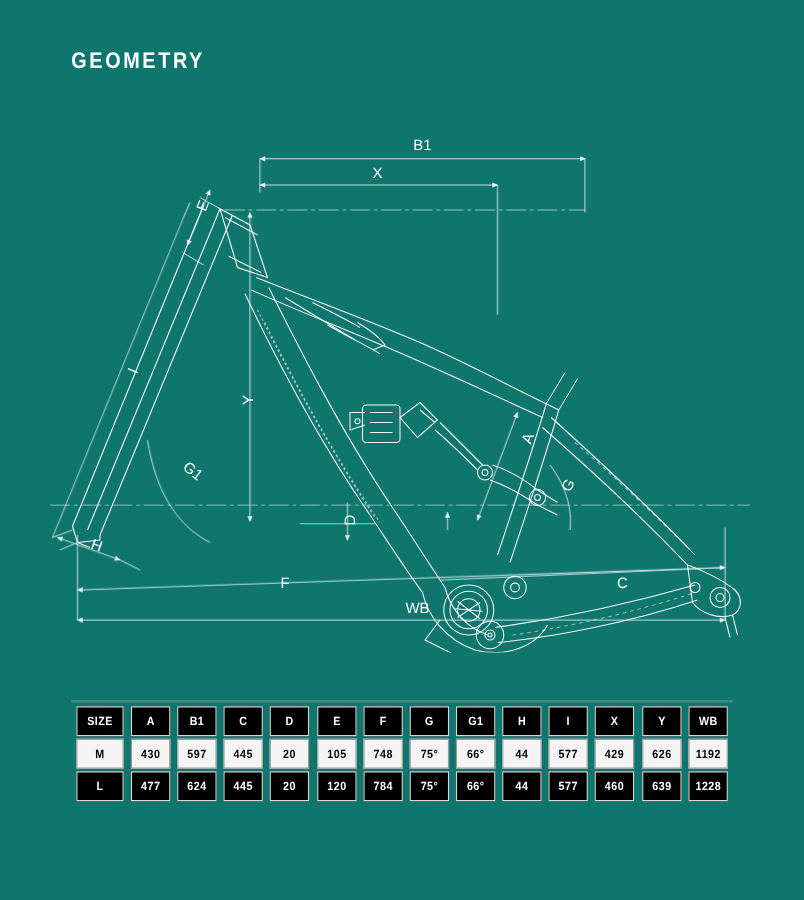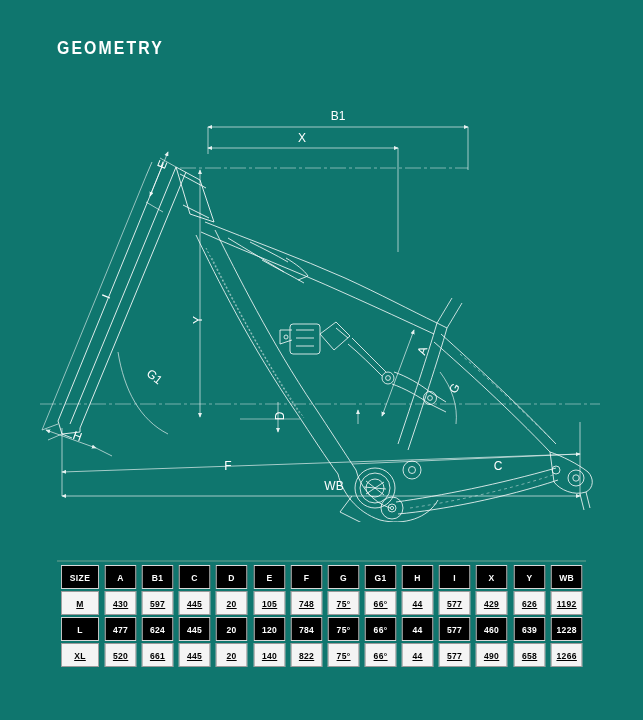--- a/index.html
+++ b/index.html
@@ -33,21 +33,20 @@
     position: absolute;
     left: 0; top: 72px;
     width: 643px; height: 450px;
   }
 
   
   #table-wrap {
     position: absolute;
     left: 57px; top: 560px;
     width: 529px;
-    text-decoration: underline;
   }
   #accent-line {
     width: 100%;
     height: 2px;
     background: #3e8c80;
   }
   table.geo {
     border-collapse: separate;
     border-spacing: 2px 2px;
     width: 100%;
@@ -337,33 +336,17 @@
             <td>120</td>
             <td>784</td>
             <td>75°</td>
             <td>66°</td>
             <td>44</td>
             <td>577</td>
             <td>460</td>
             <td>639</td>
             <td>1228</td>
           </tr>
-          <tr class="row-light">
-            <td class="col-size">XL</td>
-            <td>520</td>
-            <td>661</td>
-            <td>445</td>
-            <td>20</td>
-            <td>140</td>
-            <td>822</td>
-            <td>75°</td>
-            <td>66°</td>
-            <td>44</td>
-            <td>577</td>
-            <td>490</td>
-            <td>658</td>
-            <td>1266</td>
-          </tr>
         </tbody>
     </table>
   </div>
 
 </div>
 
 </body></html>

